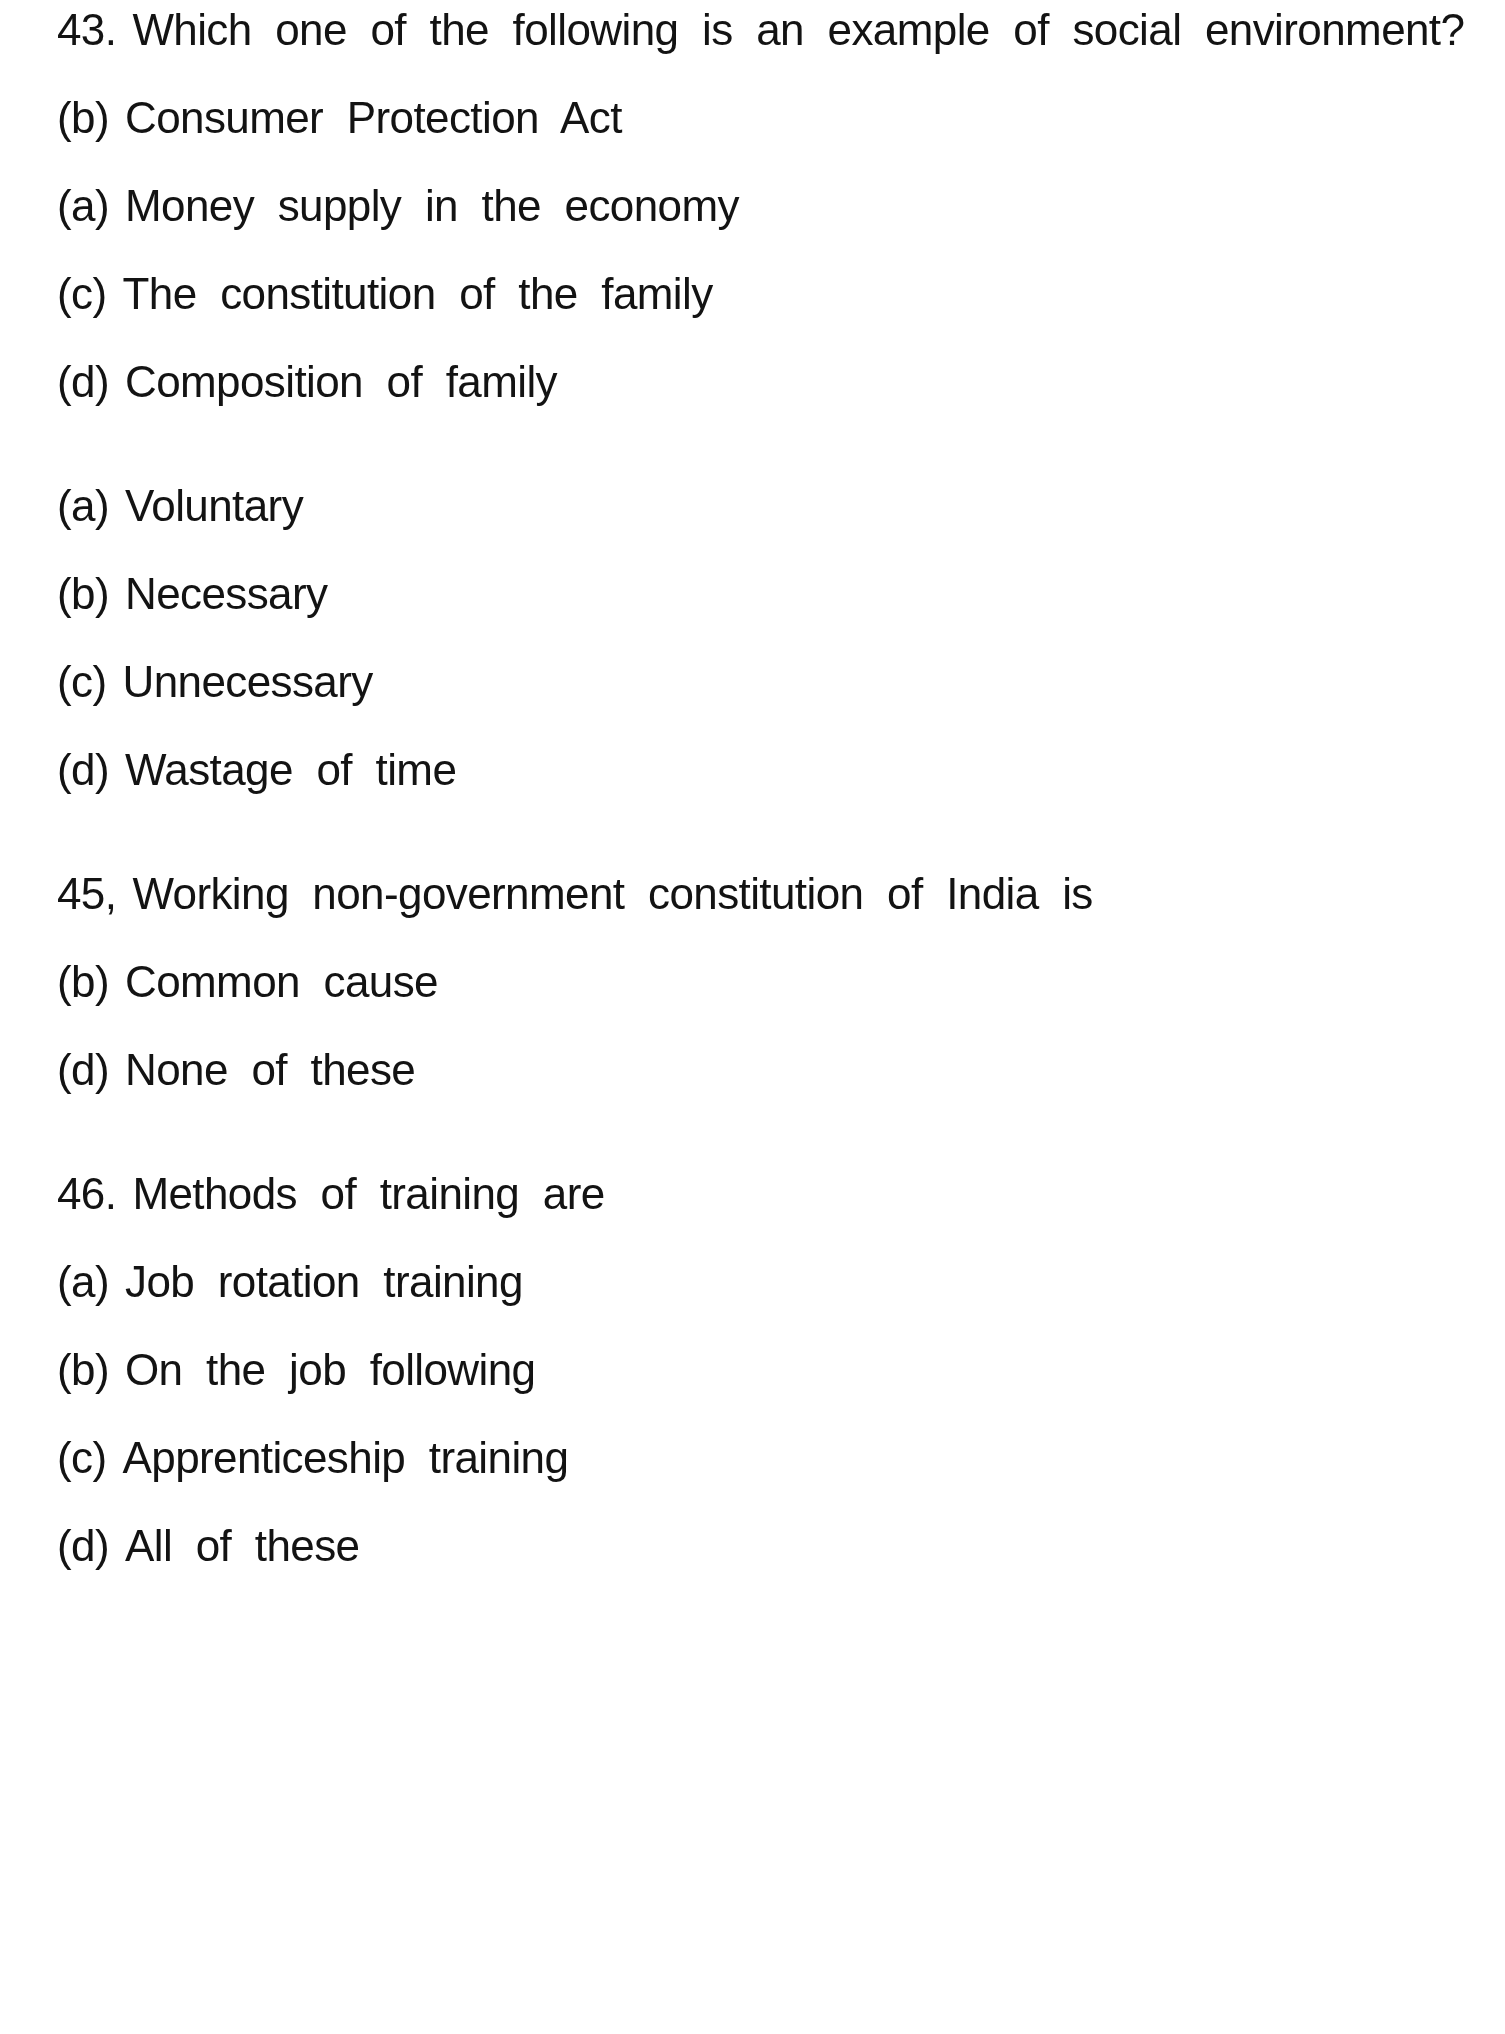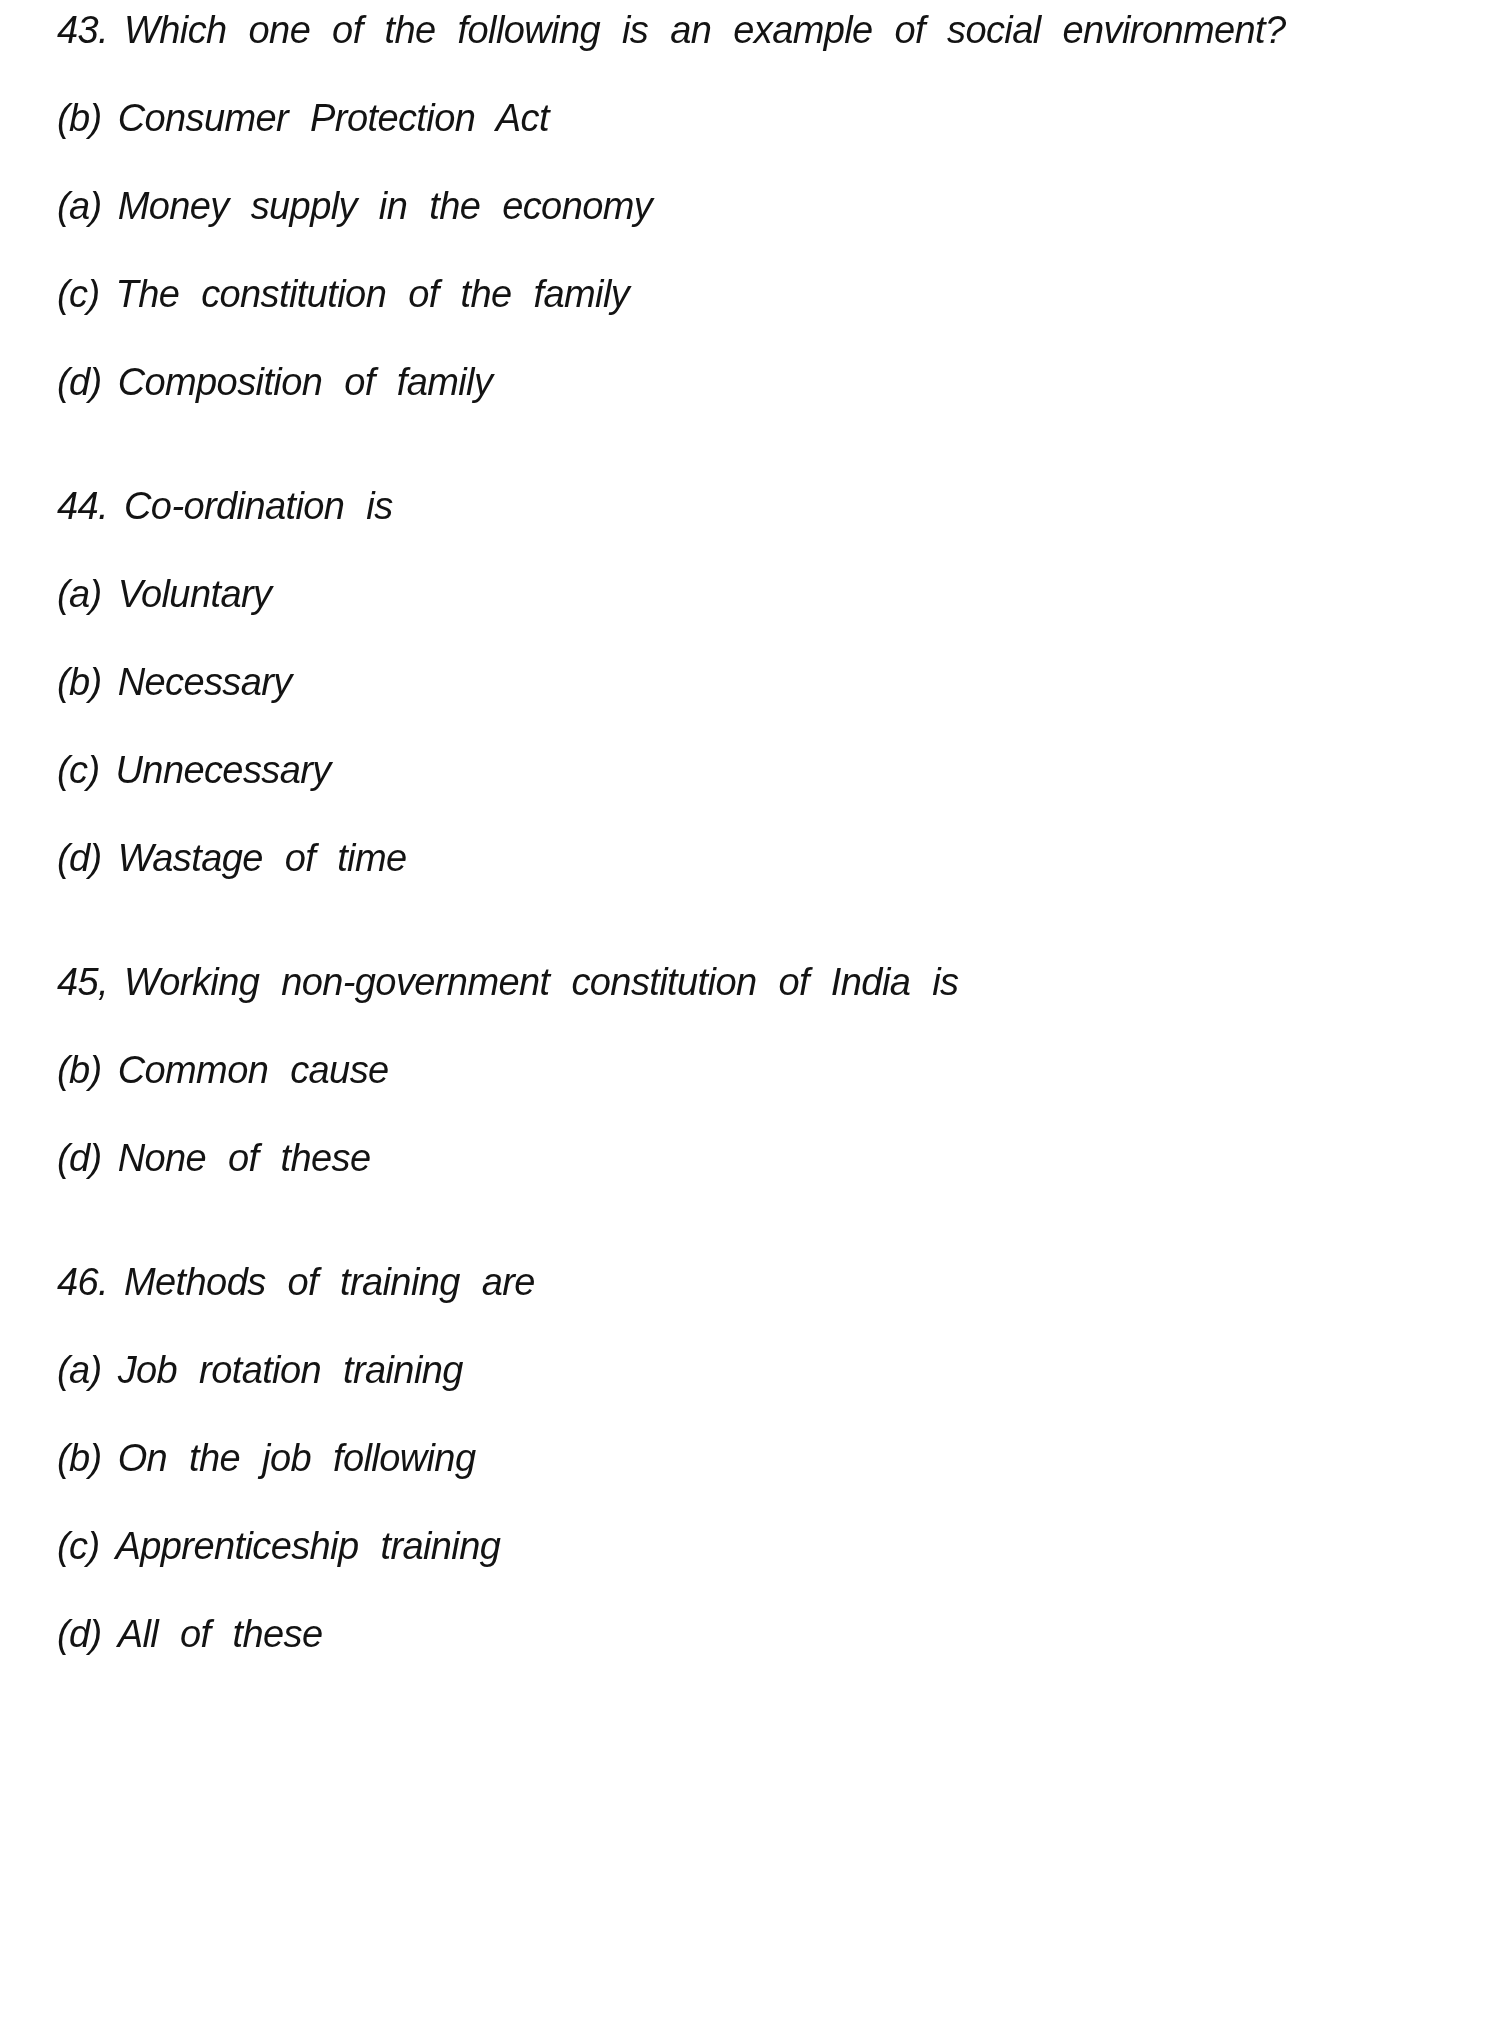--- a/index.html
+++ b/index.html
@@ -11,27 +11,26 @@
     width: 1505px;
     height: 2034px;
     overflow: hidden;
     font-family: "Liberation Sans", sans-serif;
     color: #131313;
   }
   .page {
     padding: 8px 30px 0 57px;
   }
   .line {
-    font-size: 38px;
+    font-size: 44px;
     line-height: 44px;
     margin-bottom: 44px;
     letter-spacing: -0.6px;
     word-spacing: 12px;
     white-space: nowrap;
-    font-style: italic;
   }
   .question-block {
     margin-top: 80px;
   }
   .question-block:first-child {
     margin-top: 0;
   }
   .qnum, .olabel {
     display: inline-block;
     margin-right: 16px;
@@ -54,23 +53,20 @@
     </div>
     <div class="line">
       <span class="olabel">(c)</span><span class="otext">The constitution of the family</span>
     </div>
     <div class="line">
       <span class="olabel">(d)</span><span class="otext">Composition of family</span>
     </div>
   </section>
 
   <section class="question-block">
-    <div class="line">
-      <span class="qnum">44.</span><span class="qtext">Co-ordination is</span>
-    </div>
     <div class="line">
       <span class="olabel">(a)</span><span class="otext">Voluntary</span>
     </div>
     <div class="line">
       <span class="olabel">(b)</span><span class="otext">Necessary</span>
     </div>
     <div class="line">
       <span class="olabel">(c)</span><span class="otext">Unnecessary</span>
     </div>
     <div class="line">

